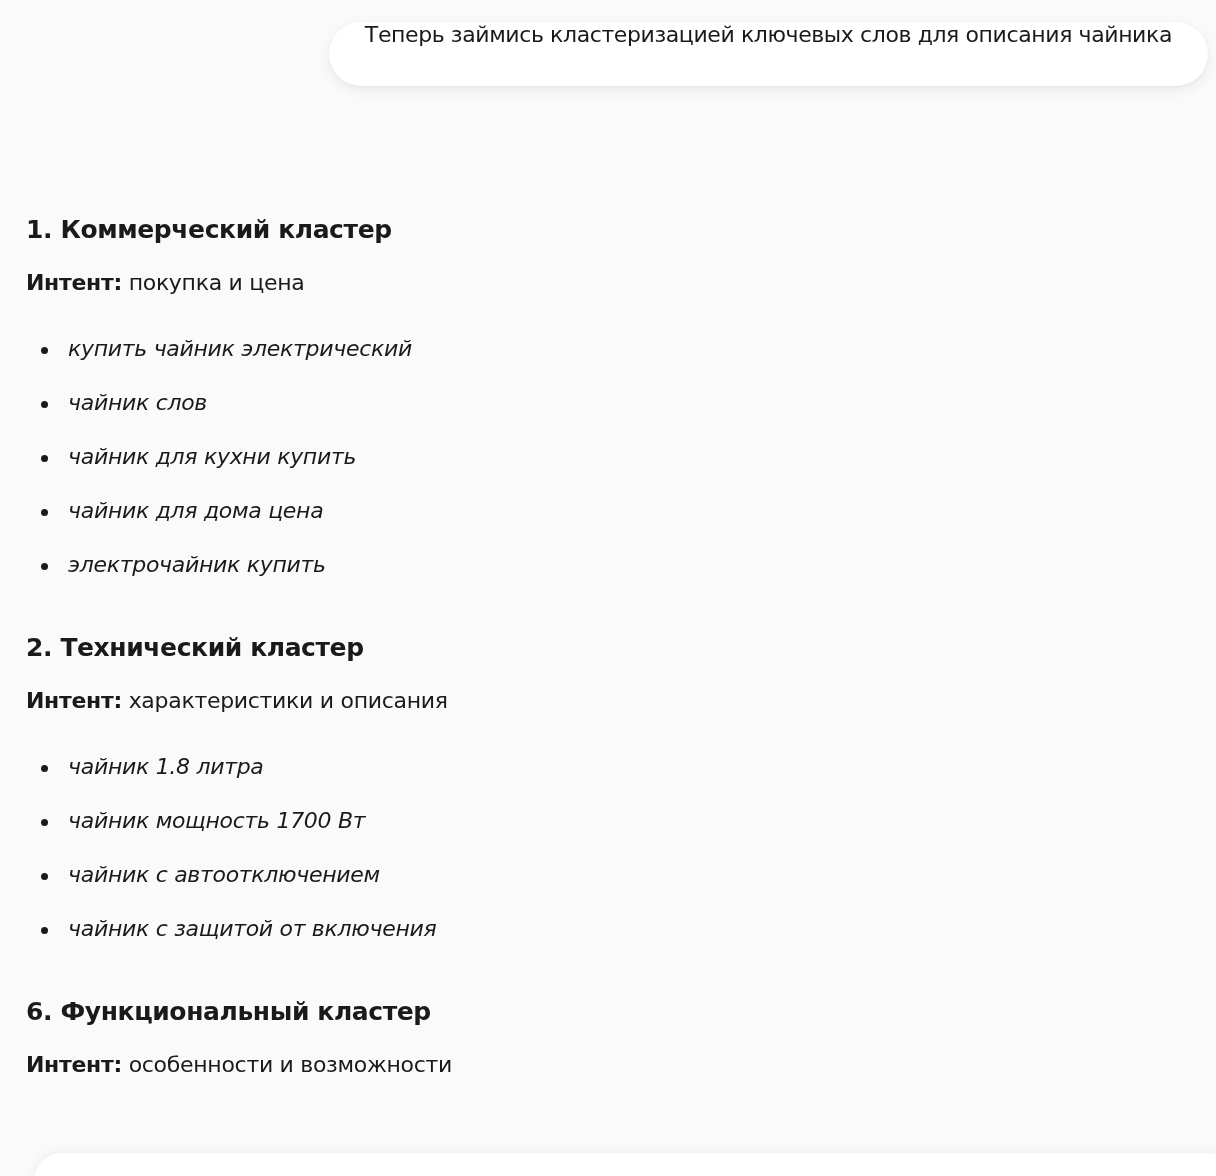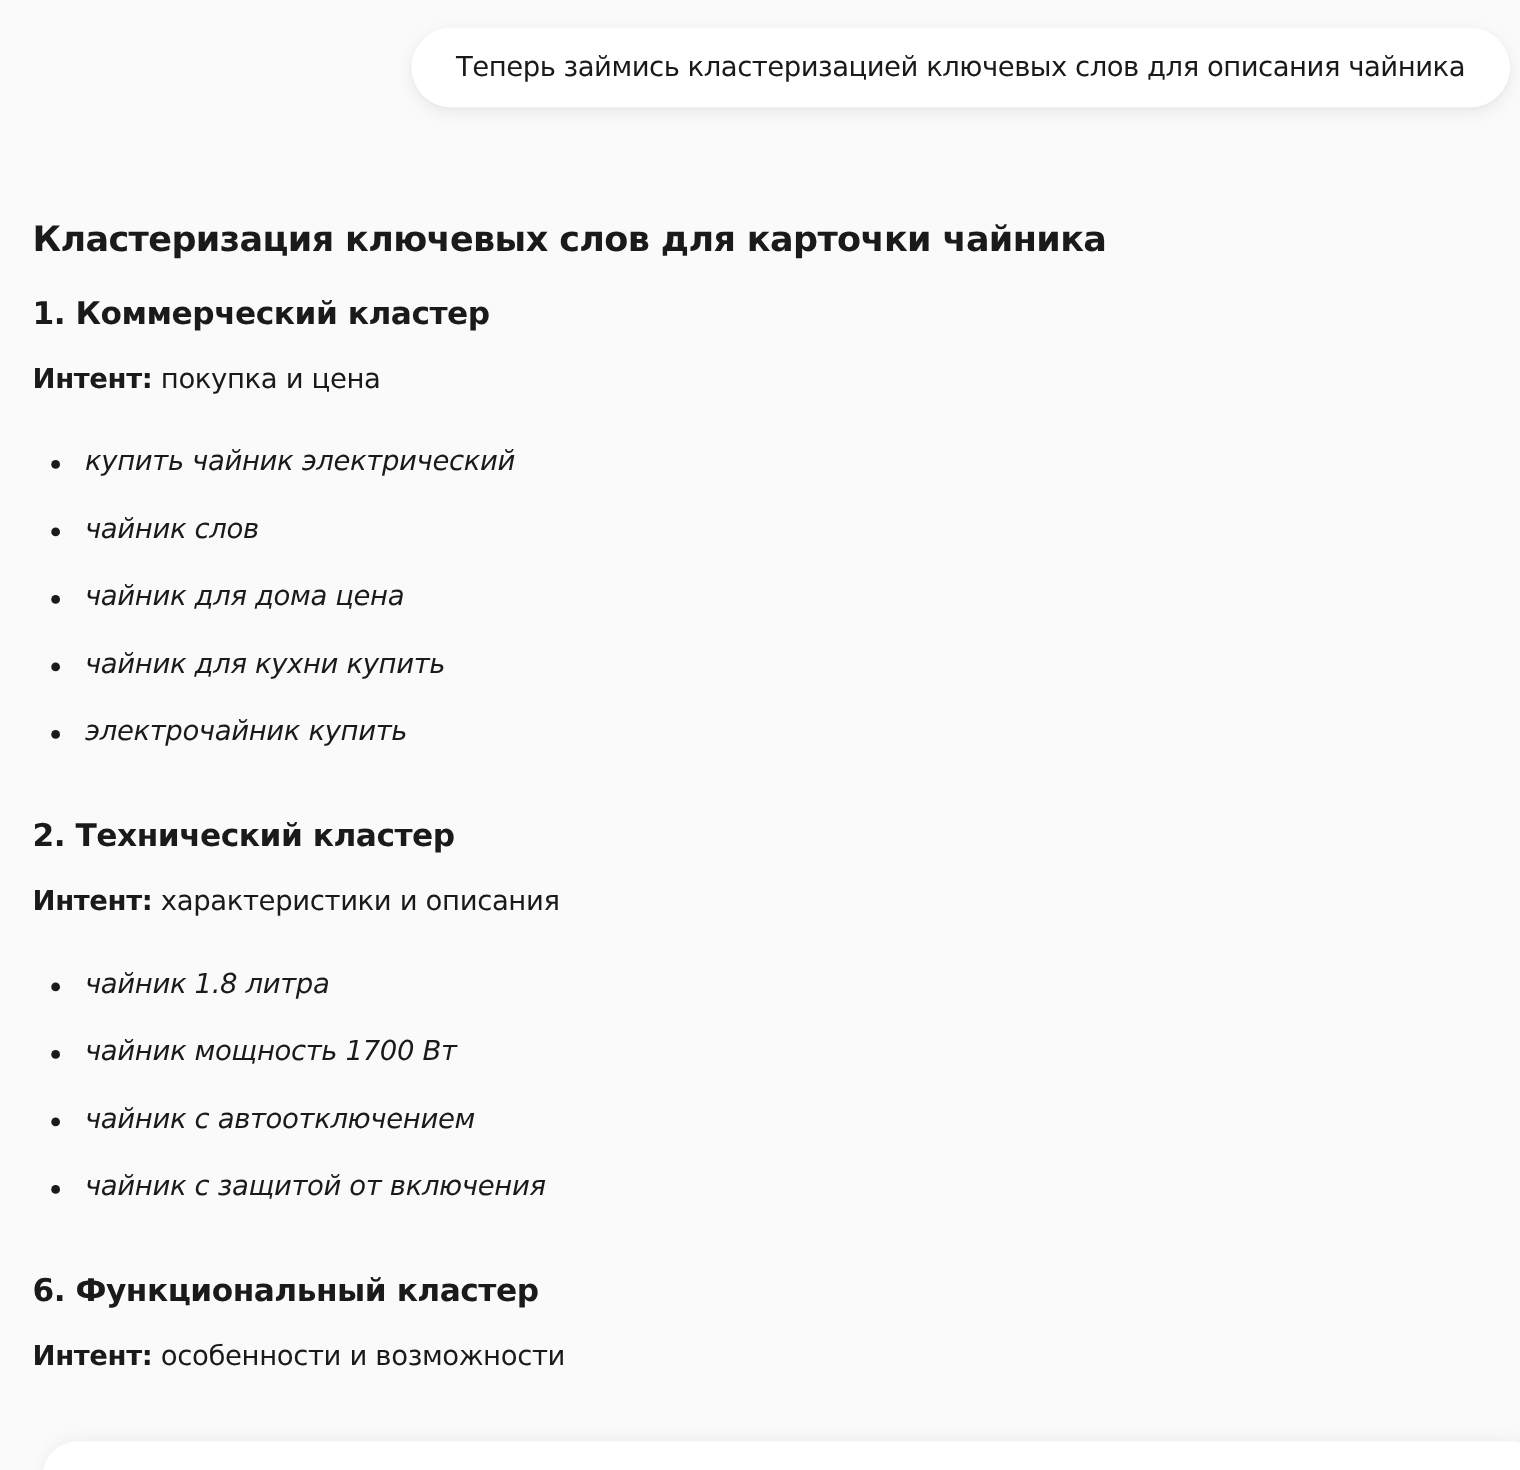--- a/index.html
+++ b/index.html
@@ -18,21 +18,21 @@
     .user-bubble {
       position: absolute;
       top: 22px;
       right: 8px;
       height: 64px;
       padding: 0 36px;
       background: #ffffff;
       border-radius: 32px;
       box-shadow: 0 4px 14px rgba(0,0,0,0.07), 0 1px 3px rgba(0,0,0,0.04);
       display: flex;
-      align-items: center;
+      align-items: flex-start;
       font-size: 22px;
       letter-spacing: -0.4px;
       color: #1a1a1a;
       white-space: nowrap;
     }
     .answer {
       position: absolute;
       top: 170px;
       left: 26px;
       right: 20px;
@@ -45,21 +45,21 @@
       line-height: 44px;
     }
     .answer h2 {
       margin: 0;
       font-size: 25px;
       font-weight: bold;
       letter-spacing: -0.4px;
       line-height: 40px;
     }
     .cluster { }
-    .cluster h2.c1 { margin-top: 17px; }
+    .cluster h2.c1 { margin-top: 40px; }
     .cluster h2.cn { margin-top: 36px; }
     .intent {
       margin: 14px 0 0 0;
       font-size: 22px;
       line-height: 38px;
       letter-spacing: -0.3px;
     }
     .intent b { font-weight: bold; }
     ul.kw {
       list-style: none;
@@ -105,33 +105,32 @@
     }
   </style>
 </head>
 <body>
 
 <div class="user-bubble">
   <span>Теперь займись кластеризацией ключевых слов для описания чайника</span>
 </div>
 
 <div class="answer">
-  <h1>Кластеризация ключевых слов для карточки чайника</h1>
 
   <div class="cluster">
     <h2 class="c1">1. Коммерческий кластер</h2>
     <p class="intent">
       <b>Интент:</b>
       <span>покупка и цена</span>
     </p>
     <ul class="kw">
       <li><span class="bullet"></span><span>купить чайник электрический</span></li>
       <li><span class="bullet"></span><span>чайник слов</span></li>
+      <li><span class="bullet"></span><span>чайник для кухни купить</span></li>
       <li><span class="bullet"></span><span>чайник для дома цена</span></li>
-      <li><span class="bullet"></span><span>чайник для кухни купить</span></li>
       <li><span class="bullet"></span><span>электрочайник купить</span></li>
     </ul>
   </div>
 
   <div class="cluster">
     <h2 class="cn">2. Технический кластер</h2>
     <p class="intent">
       <b>Интент:</b>
       <span>характеристики и описания</span>
     </p>

